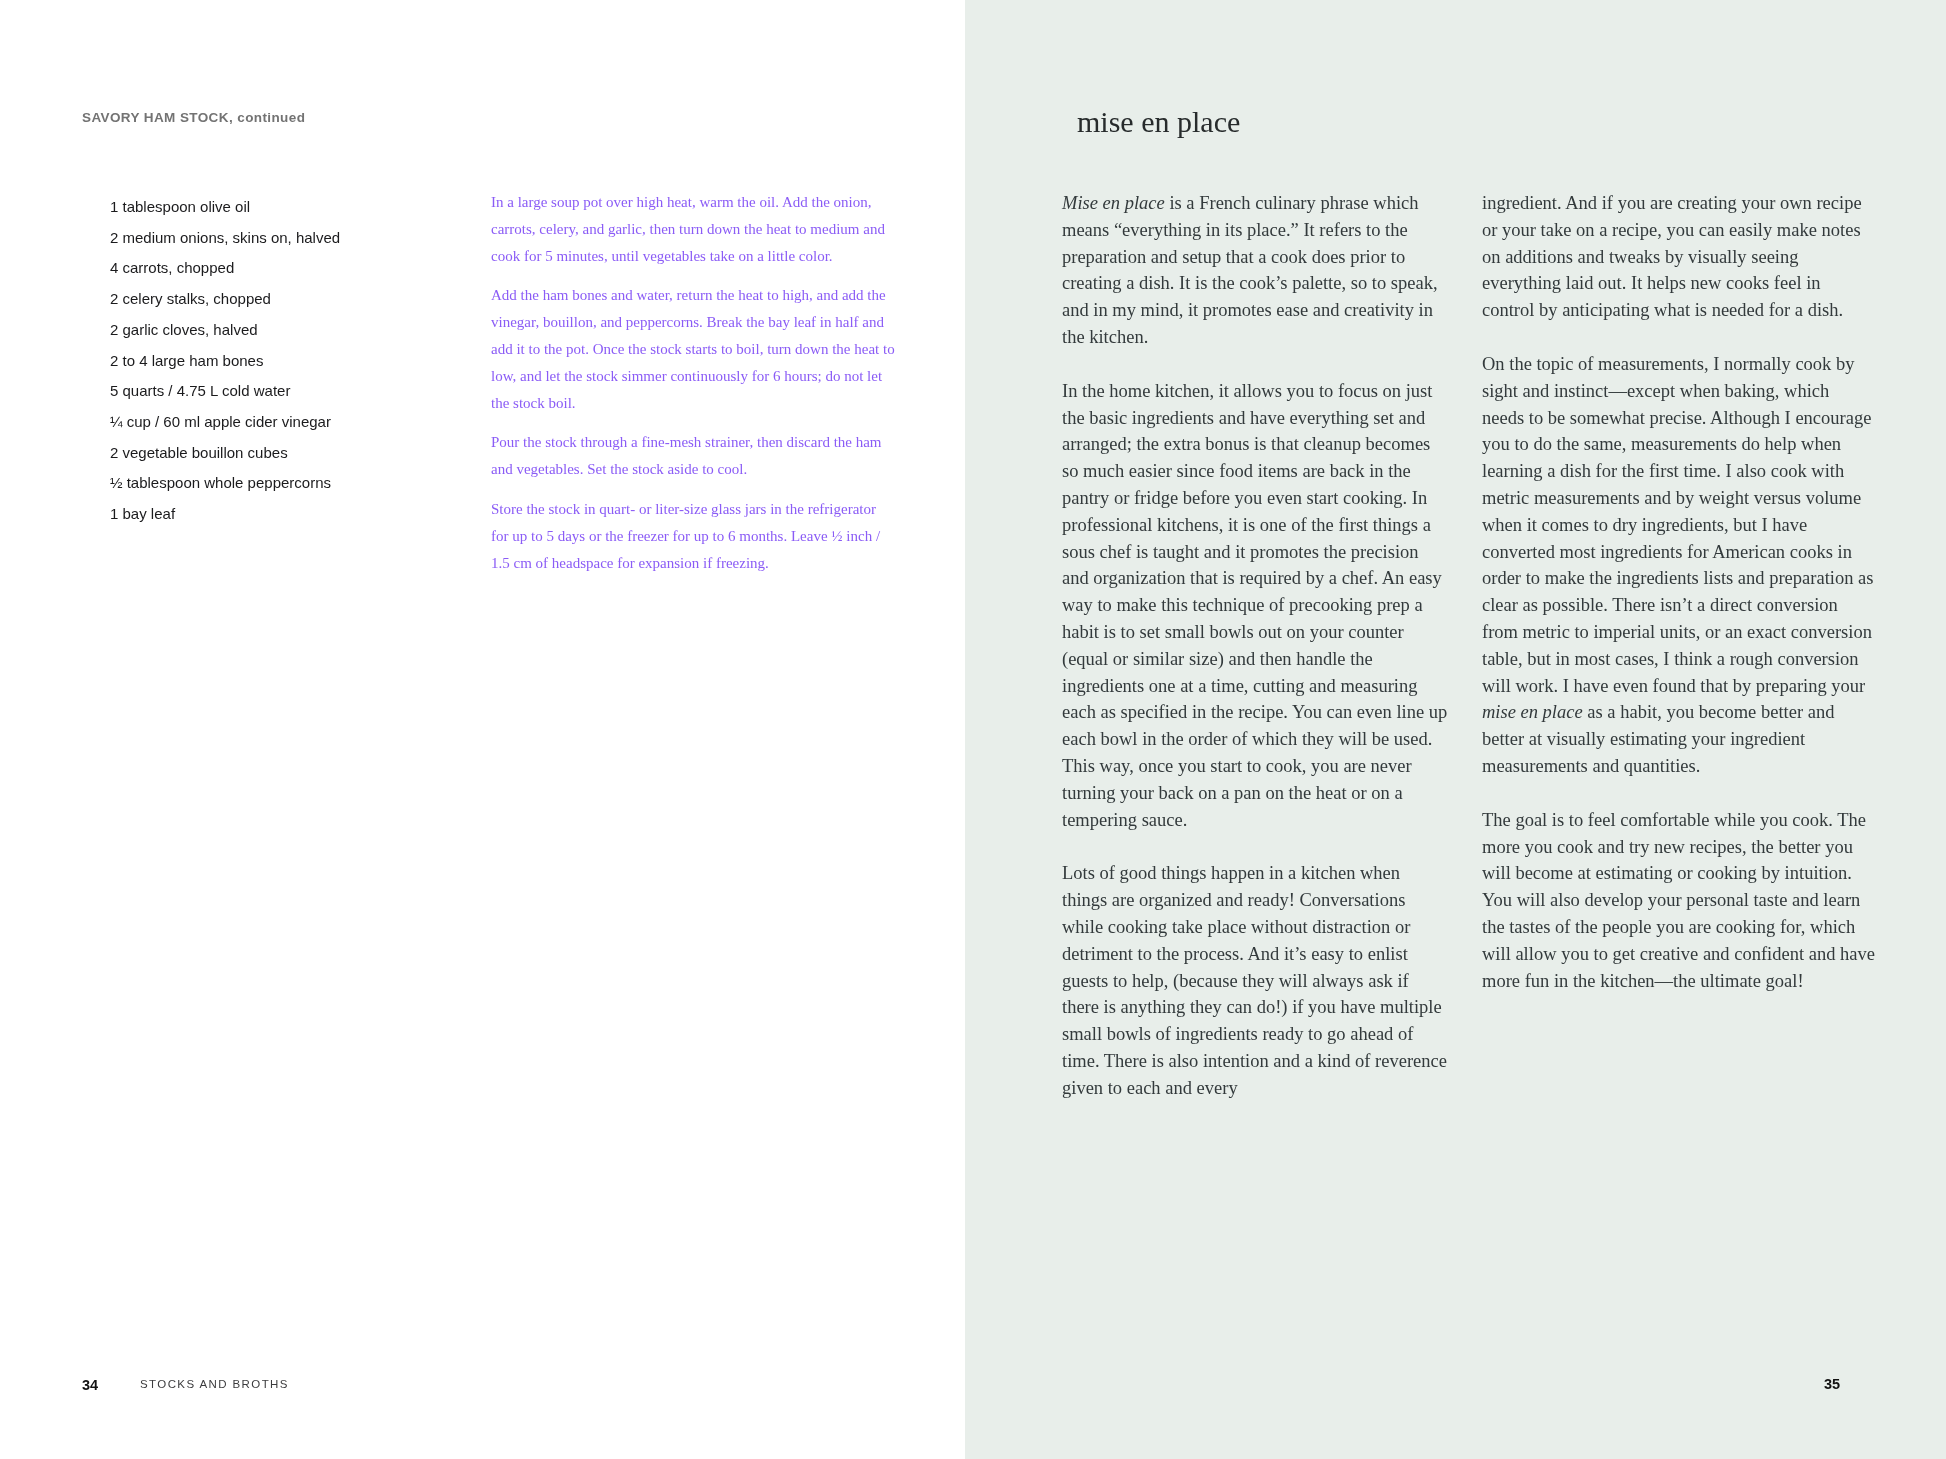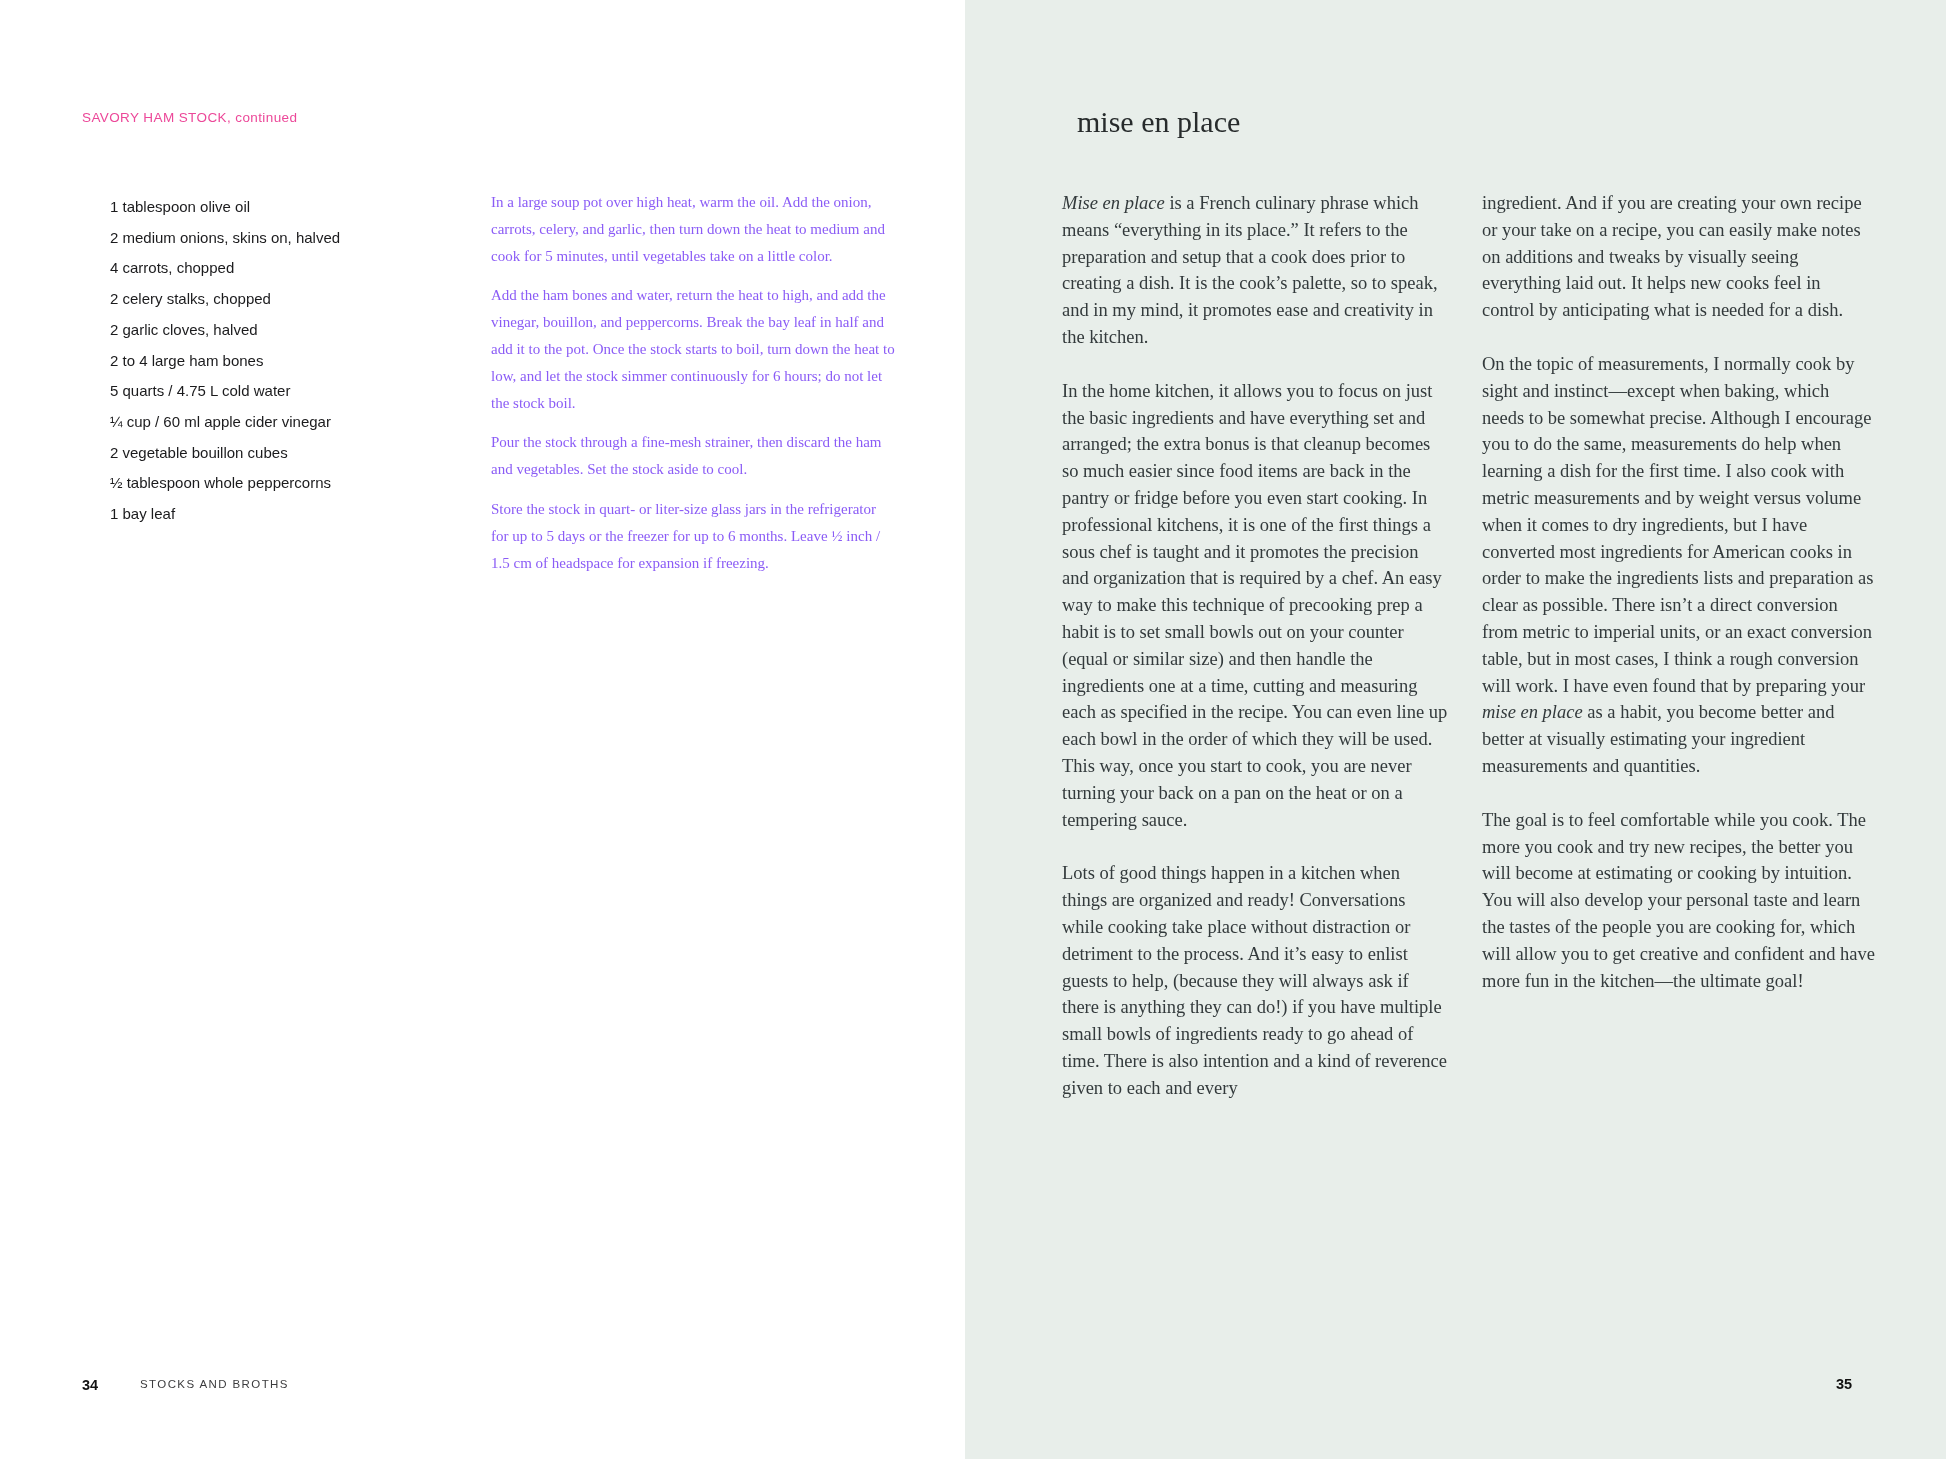--- a/index.html
+++ b/index.html
@@ -21,23 +21,23 @@
   .right-page {
     position: absolute; left: 965px; top: 0;
     width: 981px; height: 1459px;
     background: #e8eeea;
   }
 
   
   .recipe-header {
     position: absolute; left: 82px; top: 110px;
     font-family: "Liberation Sans", sans-serif;
-    font-size: 13.5px; font-weight: 400;
+    font-size: 13.5px; font-weight: 700;
     letter-spacing: 0.4px;
-    color: #ec4899;
+    color: #737373;
   }
   .ingredient-list {
     position: absolute; left: 110px; top: 192px;
     list-style: none;
     font-family: "Liberation Sans", sans-serif;
     font-size: 15px; line-height: 30.7px;
     color: #1b1b1d;
   }
   .instructions {
     position: absolute; left: 491px; top: 189px;
@@ -73,21 +73,21 @@
     font-weight: 700; font-size: 14.5px; color: #111;
   }
   .section-label {
     position: absolute; left: 58px; top: 2px;
     font-size: 11.5px; font-weight: 500;
     letter-spacing: 1.4px; color: #3c3c3e;
     white-space: nowrap;
   }
   .footer-right {
     position: absolute; left: 1824px; top: 1376px;
-    width: 40px; text-align: center;
+    width: 40px; text-align: left;
     font-family: "Liberation Sans", sans-serif;
     font-weight: 700; font-size: 14.5px; color: #111;
   }
 </style>
 </head>
 <body>
 
 <div class="left-page">
 
   <div class="recipe-header">SAVORY HAM STOCK, continued</div>

